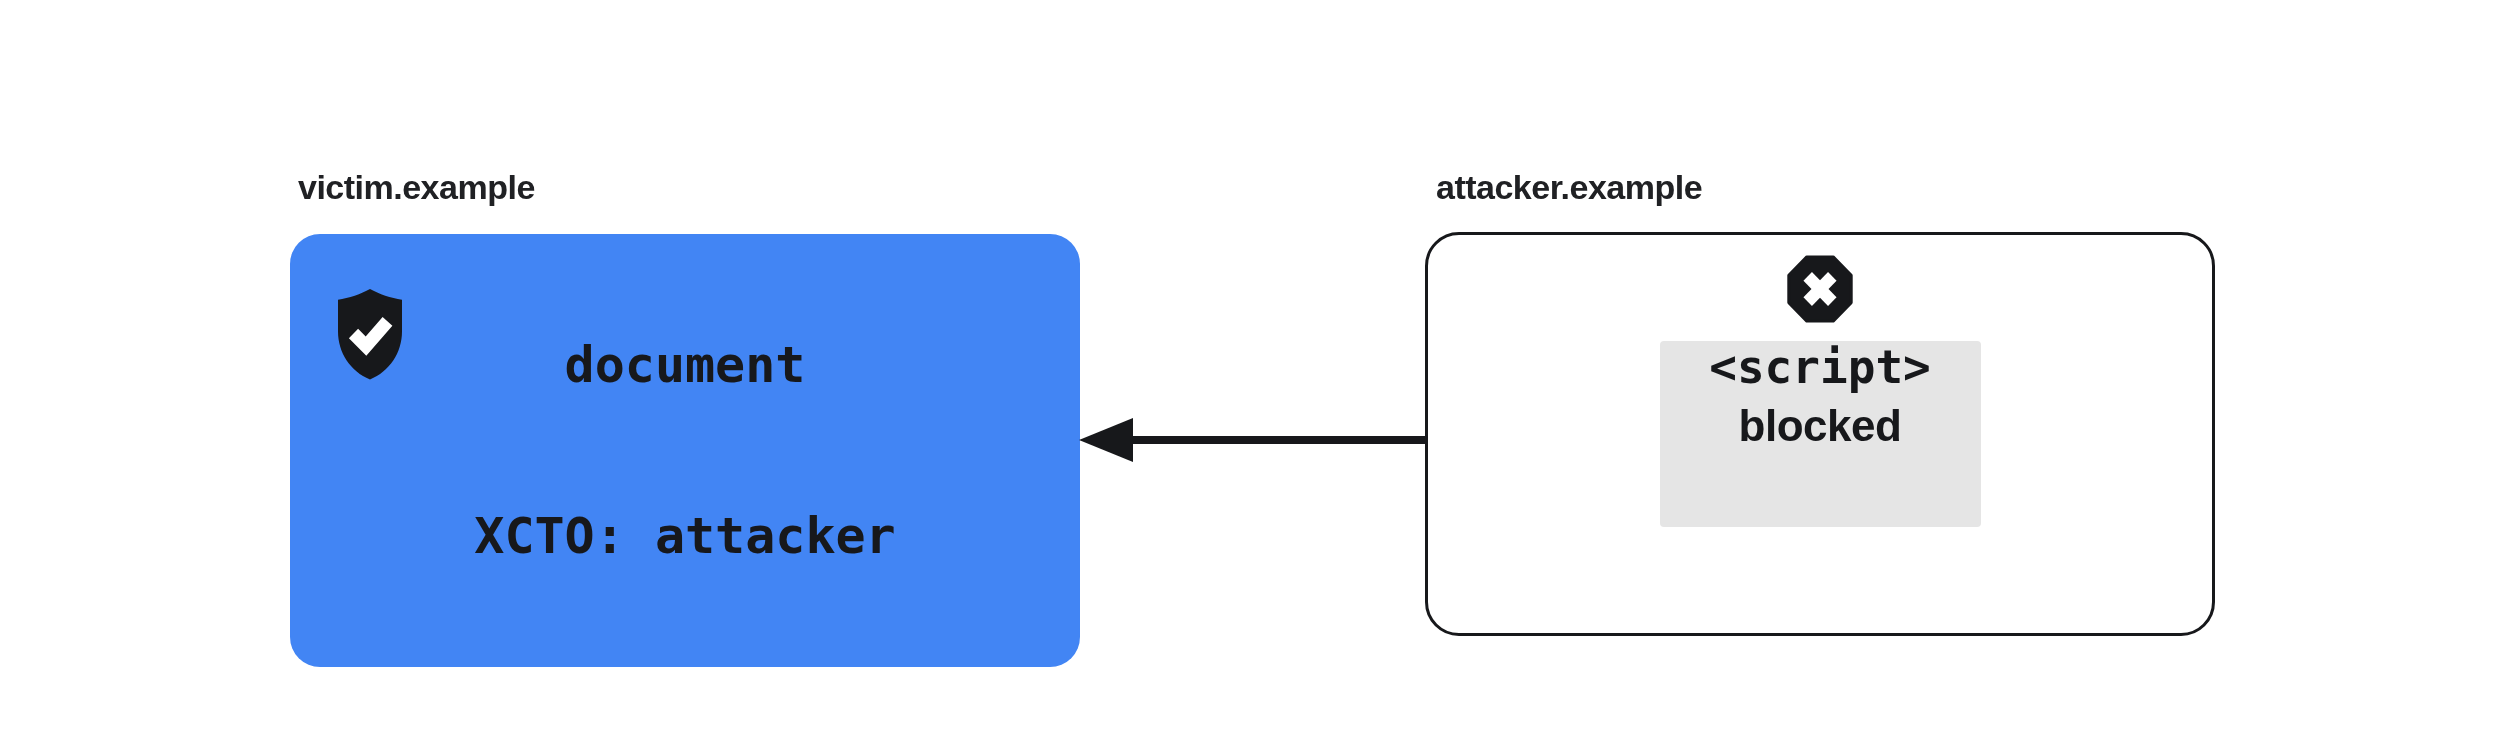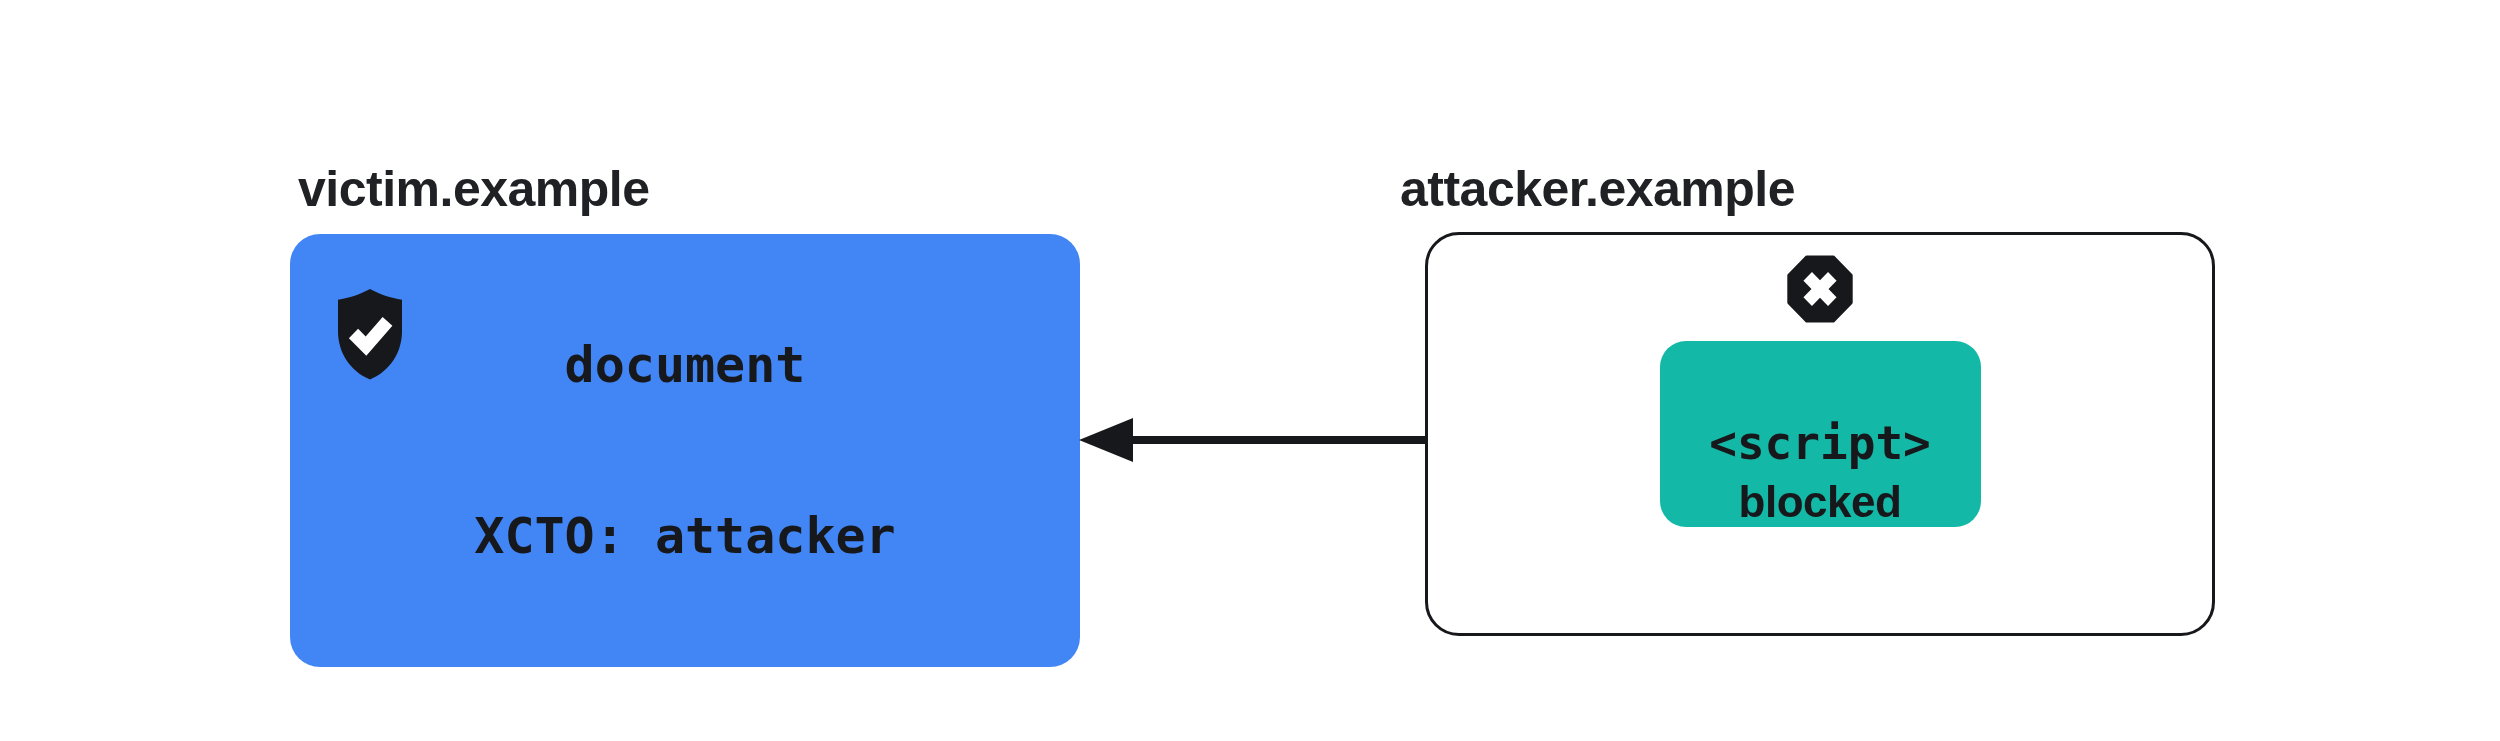--- a/index.html
+++ b/index.html
@@ -13,28 +13,29 @@
     height: 741px;
     background: #ffffff;
     font-family: "Liberation Sans", sans-serif;
     overflow: hidden;
   }
 
   
   .domain-label {
     position: absolute;
     font-weight: 700;
-    font-size: 50px;
+    font-size: 34px;
     line-height: 1;
     letter-spacing: -0.5px;
     color: #202124;
     white-space: nowrap;
+    margin-top: 6px;
   }
   .victim-label   { left: 298px;  top: 164px; }
-  .attacker-label { left: 1400px; top: 164px; }
+  .attacker-label { left: 1436px; top: 164px; }
 
   
   .victim-box {
     position: absolute;
     left: 290px;
     top: 234px;
     width: 790px;
     height: 433px;
     background: #4285F4;
     border-radius: 30px;
@@ -86,26 +87,26 @@
   .octagon-icon {
     margin-top: 17px;
     width: 72px;
     height: 74px;
     flex: 0 0 auto;
   }
   .script-box {
     margin-top: 15px;
     width: 321px;
     height: 186px;
-    background: #14b8a6;
-    border-radius: 26px;
+    background: #e5e5e5;
+    border-radius: 4px;
     display: flex;
     flex-direction: column;
     align-items: center;
-    justify-content: flex-end;
+    justify-content: flex-start;
   }
   .script-line-code {
     font-family: "DejaVu Sans Mono", monospace;
     font-weight: 700;
     font-size: 46px;
     line-height: 52px;
     color: #17181B;
     white-space: pre;
   }
   .script-line-label {

